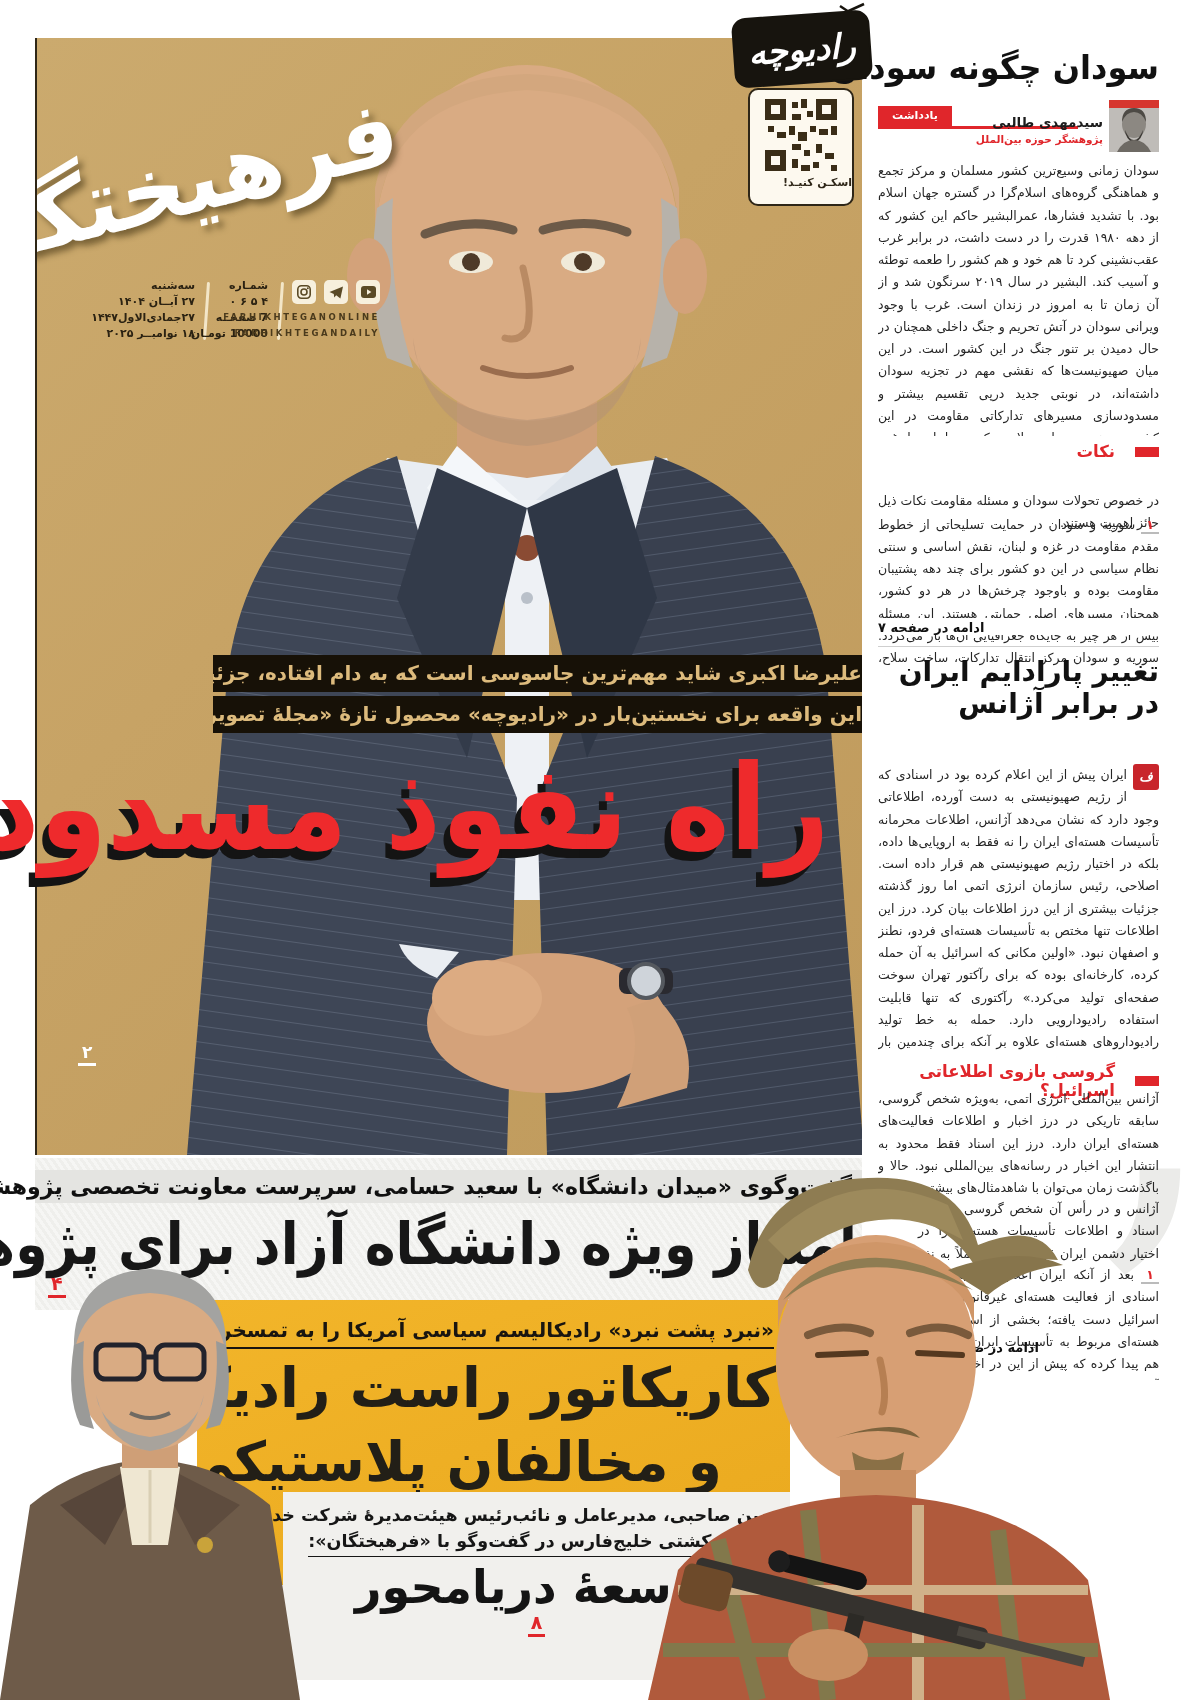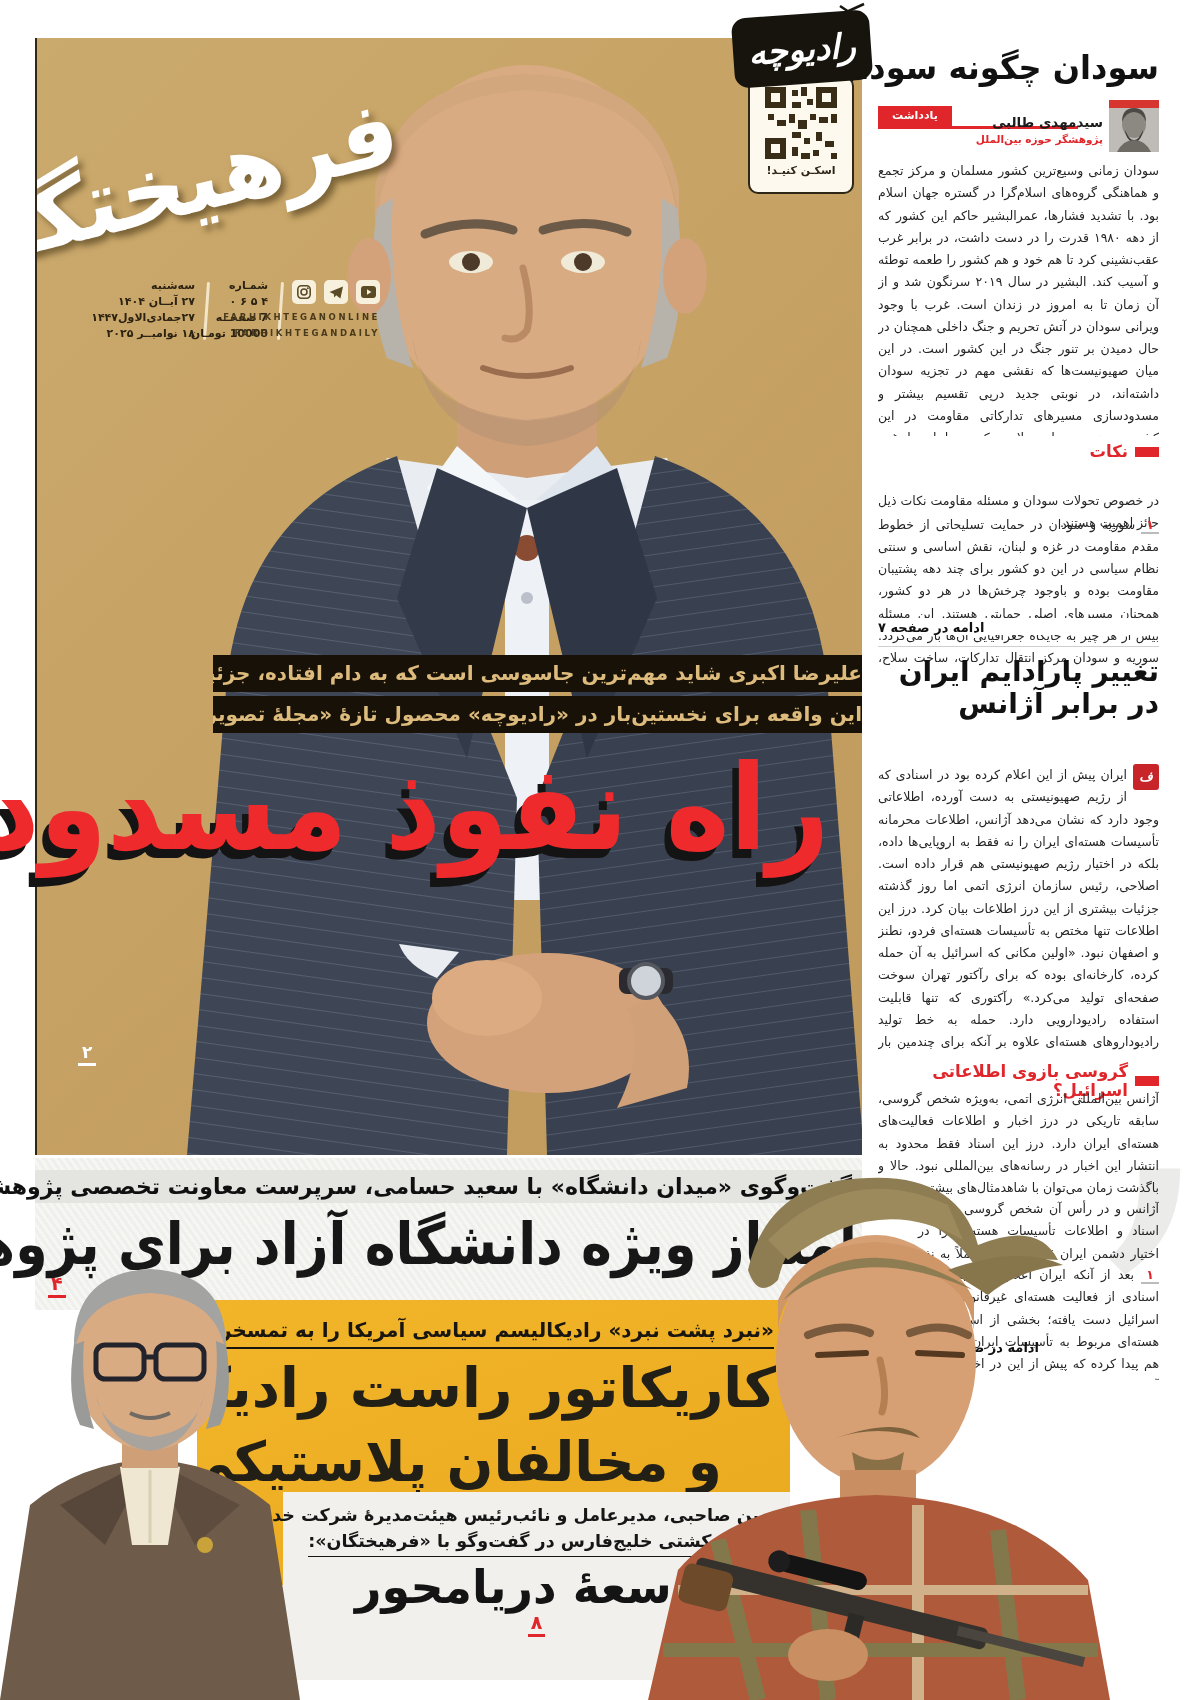--- a/index.html
+++ b/index.html
@@ -34,22 +34,22 @@
 
   
   #radiocheh-box {
     left:733px; top:14px; width:138px; height:70px; background:#17140e;
     border:2px solid #17140e; border-radius:14px; transform:rotate(-4deg);
     color:#fff; font-size:34px; font-weight:bold; text-align:center; line-height:66px;
     font-style:italic; z-index:6;
   }
   #antenna { left:838px; top:2px; width:34px; height:14px; z-index:5; }
   #qr-card {
-    left:748px; top:76px; width:106px; height:118px; background:#fdf9ef;
-    border:2px solid #2e2617; border-radius:10px; z-index:5; text-align:center;
+    left:748px; top:88px; width:106px; height:118px; background:#fdf9ef;
+    border:2px solid #2e2617; border-radius:10px; z-index:5; text-align:right;
   }
   #qr-card .scan { font-size:11px; font-weight:bold; color:#2e2617; margin-top:2px; }
 
   
   .cap-bar {
     left:213px; width:649px; height:37px; background:#171107;
     color:#ddbb7d; font-size:20px; font-weight:bold; line-height:37px;
     text-align:center; white-space:nowrap; overflow:hidden; z-index:6;
   }
 
@@ -106,21 +106,21 @@
   #sea-h1 { color:#141414; font-size:46px; font-weight:bold; margin-top:6px; line-height:1.05; }
   #sea-h2-row { display:flex; justify-content:center; align-items:center; gap:14px; direction:ltr; }
   #sea-h2 { color:#141414; font-size:46px; font-weight:bold; direction:rtl; }
 
   
   #right-col { left:878px; top:28px; width:281px; height:1650px; z-index:3; }
   .kicker-sm { color:#161616; font-size:16.5px; font-weight:bold; text-align:right; }
   .headline-lg { color:#111; font-weight:bold; text-align:right; }
   .body-txt { color:#262626; font-size:12.5px; line-height:1.78; text-align:justify; overflow:hidden; }
   .cont { color:#111; font-size:13px; font-weight:bold; text-align:left; }
-  .red-sub { display:flex; align-items:center; gap:7px; direction:rtl; }
+  .red-sub { display:flex; align-items:center; gap:20px; direction:rtl; }
   .red-dash { width:24px; height:10px; background:#e0262b; flex:0 0 auto; }
   .red-sub span { color:#e0262b; font-size:16.5px; font-weight:bold; }
   .num-red { color:#e0262b; font-weight:bold; border-bottom:2px solid #bbb; padding:0 5px; }
   hr.col-rule { border:none; border-top:1.5px solid #cfcfcf; }
 
   #author-block { position:absolute; top:72px; left:0; width:281px; height:52px; }
   #author-badge { position:absolute; right:auto; left:0; top:6px; background:#e0262b; color:#fff;
     font-size:11px; font-weight:bold; padding:3px 14px 4px; }
   #author-bar { position:absolute; left:0; top:26px; width:200px; height:3px; background:#e0262b; }
   #author-photo { position:absolute; right:0; top:0; width:50px; height:52px; overflow:hidden; background:#888; }

